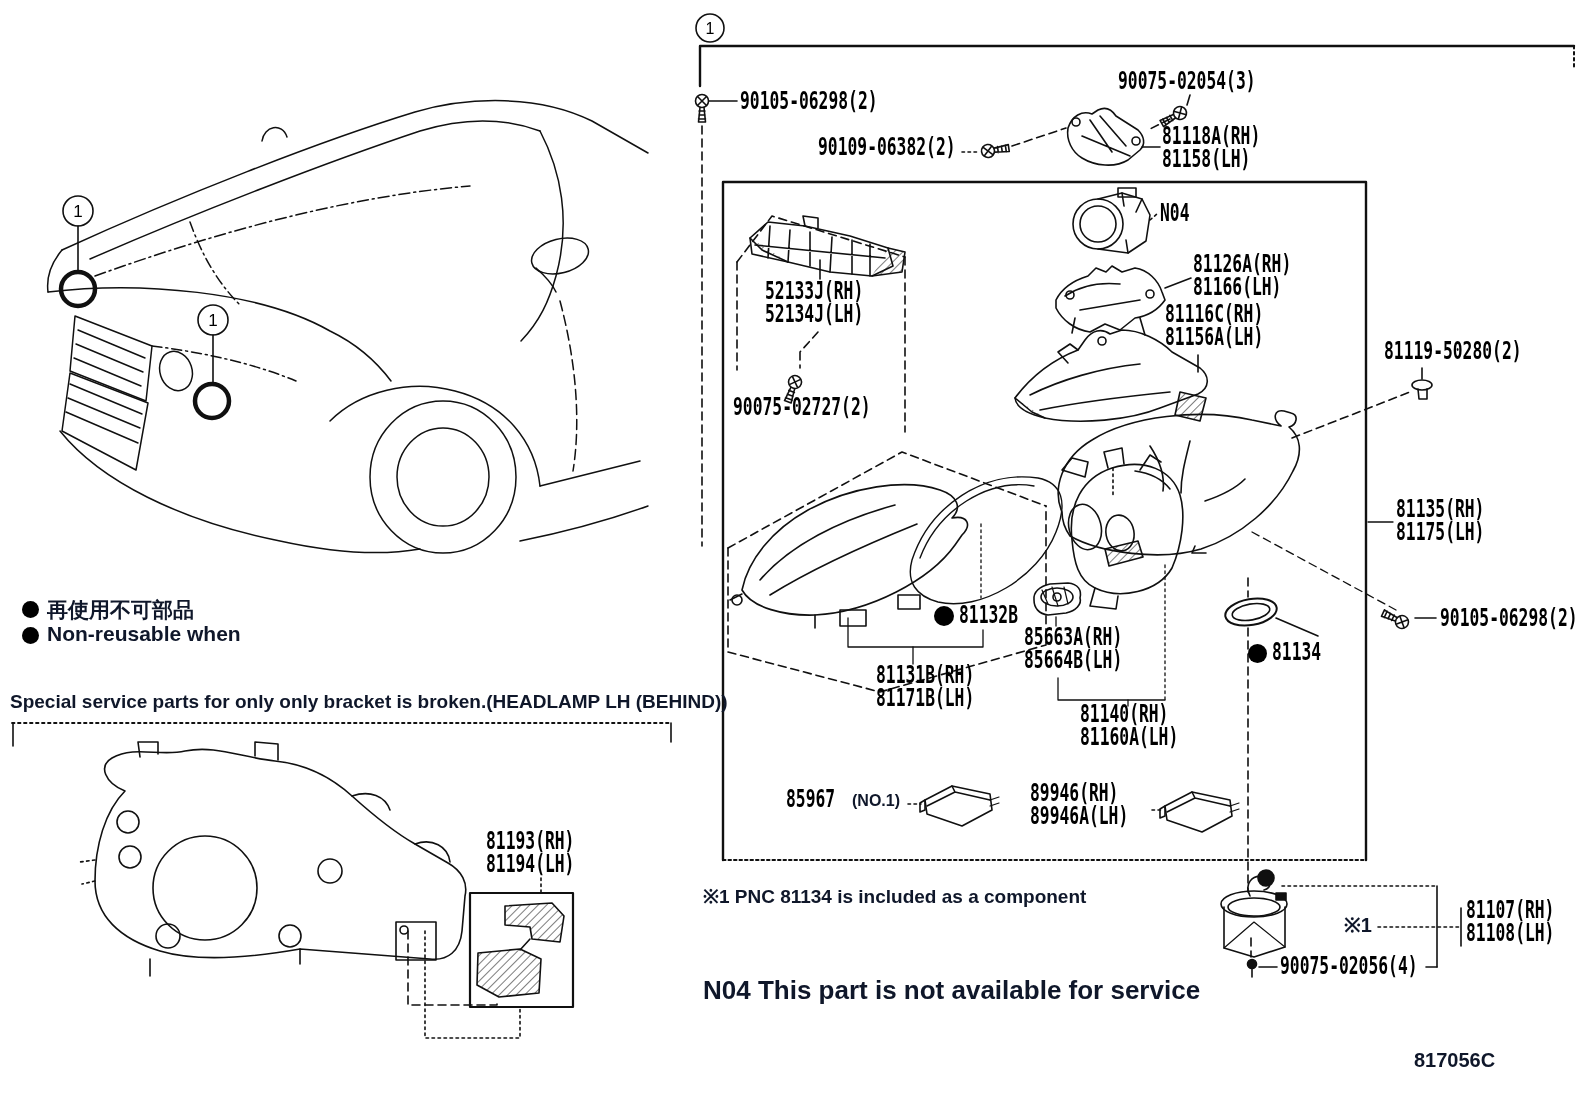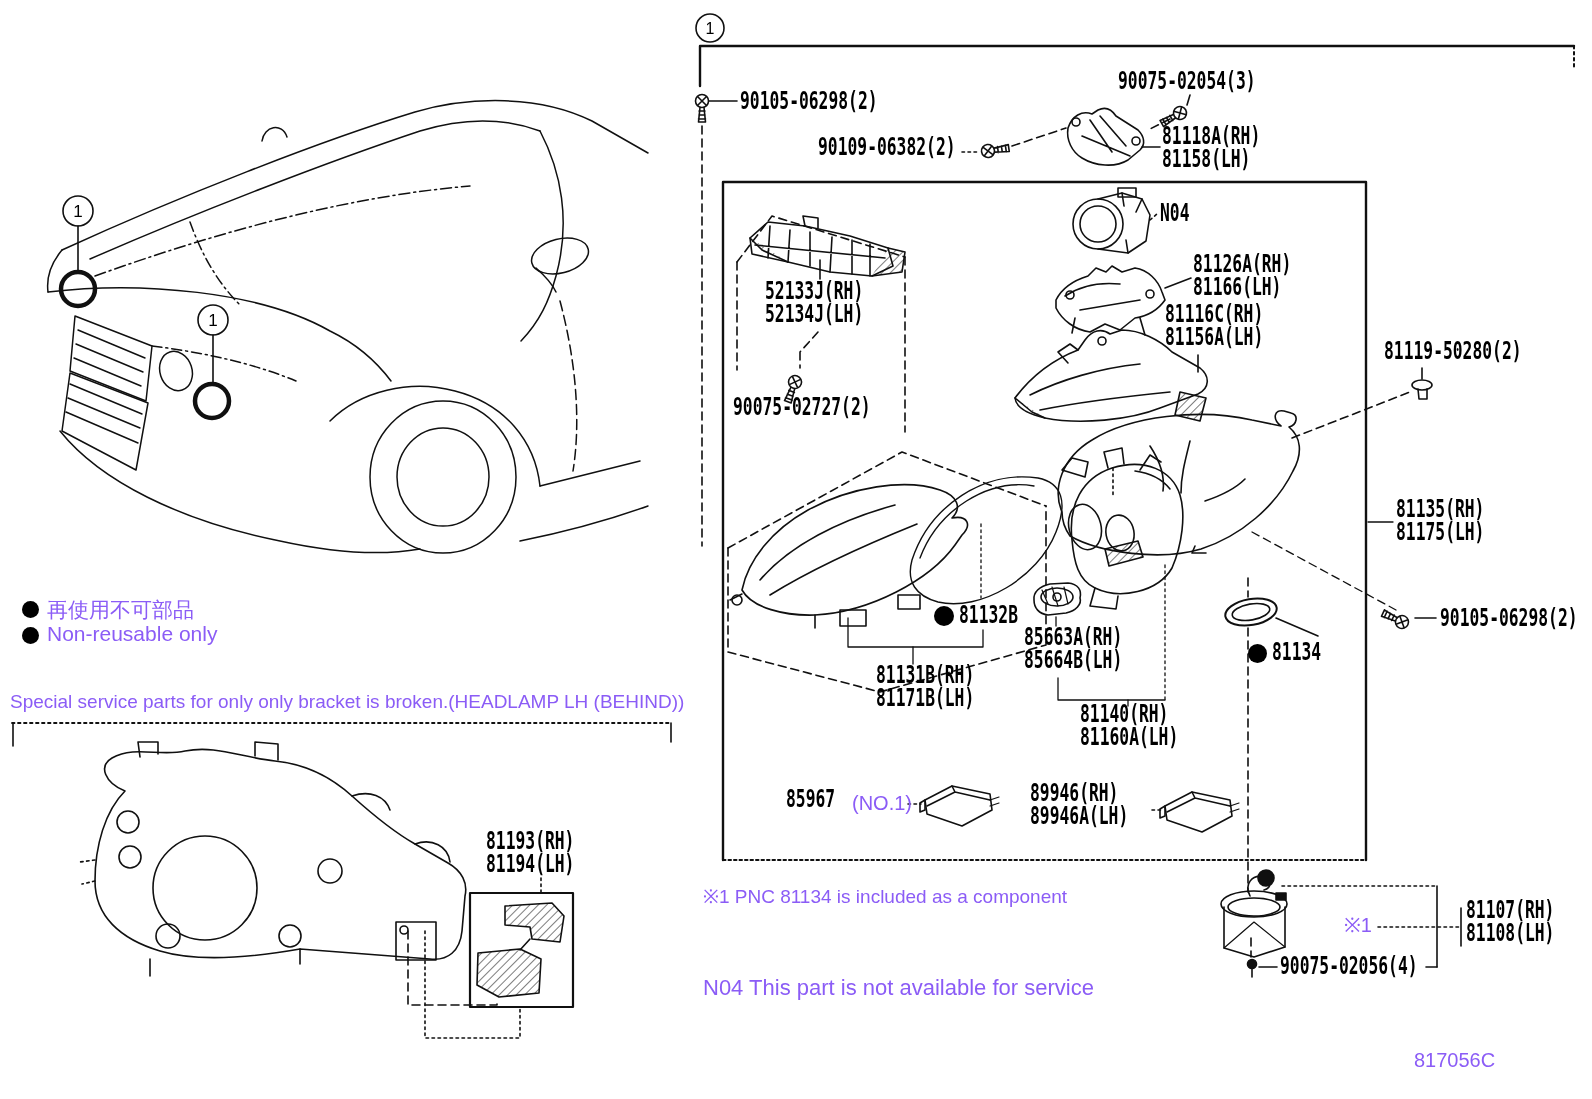--- a/index.html
+++ b/index.html
@@ -2,21 +2,21 @@
 <html><head>
 <meta charset="utf-8">
 <style>
   html,body{margin:0;padding:0;background:#fff;}
   #stage{position:relative;width:1592px;height:1099px;background:#ffffff;overflow:hidden;
          font-family:"Liberation Sans",sans-serif;color:#111;}
   #art{position:absolute;left:0;top:0;}
   .pn{position:absolute;font-family:"DejaVu Sans Mono",monospace;font-weight:700;
       font-size:24px;line-height:23px;white-space:nowrap;color:#000;
       transform:scaleX(0.68);transform-origin:0 0;letter-spacing:0;}
-  .note{position:absolute;font-family:"Liberation Sans",sans-serif;color:#8b5cf6;white-space:nowrap;}
+  .note{position:absolute;font-family:"Liberation Sans",sans-serif;color:#0f172a;white-space:nowrap;font-weight:bold;}
   .dot{position:absolute;background:#000;border-radius:50%;}
 </style>
 </head>
 <body>
 
 <div id="stage">
 
 <svg id="art" width="1592" height="1099" viewBox="0 0 1592 1099" fill="none" stroke="#101010" stroke-width="1.6" stroke-linecap="round" stroke-linejoin="round">
   <defs>
     <pattern id="hatch" width="6" height="6" patternUnits="userSpaceOnUse" patternTransform="rotate(45)">
@@ -347,21 +347,21 @@
     <div>81171B(LH)</div>
   </div>
   <div class="pn" style="left:1080px;top:703px">
     <div>81140(RH)</div>
     <div>81160A(LH)</div>
   </div>
 
   <div class="pn" style="left:786px;top:788px">
       <div>85967</div>
     </div>
-  <div class="note" style="left:852px;top:792px;font-size:20px">(NO.1)</div>
+  <div class="note" style="left:852px;top:792px;font-size:16px">(NO.1)</div>
   <div class="pn" style="left:1030px;top:782px">
     <div>89946(RH)</div>
     <div>89946A(LH)</div>
   </div>
 
   <div class="note" style="left:1344px;top:911px;font-size:20px">※1</div>
   <div class="pn" style="left:1466px;top:899px">
     <div>81107(RH)</div>
     <div>81108(LH)</div>
   </div>
@@ -370,19 +370,19 @@
     </div>
 
   <div class="pn" style="left:486px;top:830px">
     <div>81193(RH)</div>
     <div>81194(LH)</div>
   </div>
 
   <span class="dot" style="left:22px;top:601px;width:17px;height:17px"></span>
   <div class="note" style="left:47px;top:596px;font-size:21px">再使用不可部品</div>
   <span class="dot" style="left:22px;top:627px;width:17px;height:17px"></span>
-  <div class="note" style="left:47px;top:622px;font-size:21px">Non-reusable only</div>
+  <div class="note" style="left:47px;top:622px;font-size:21px">Non-reusable when</div>
   <div class="note" style="left:10px;top:691px;font-size:19px">Special service parts for only only bracket is broken.(HEADLAMP LH (BEHIND))</div>
 
   <div class="note" style="left:703px;top:883px;font-size:19px">※1 PNC 81134 is included as a component</div>
-  <div class="note" style="left:703px;top:975px;font-size:22px">N04 This part is not available for service</div>
+  <div class="note" style="left:703px;top:975px;font-size:26px">N04 This part is not available for service</div>
   <div class="note" style="left:1414px;top:1049px;font-size:20px">817056C</div>
 </div>
 
 </body></html>

